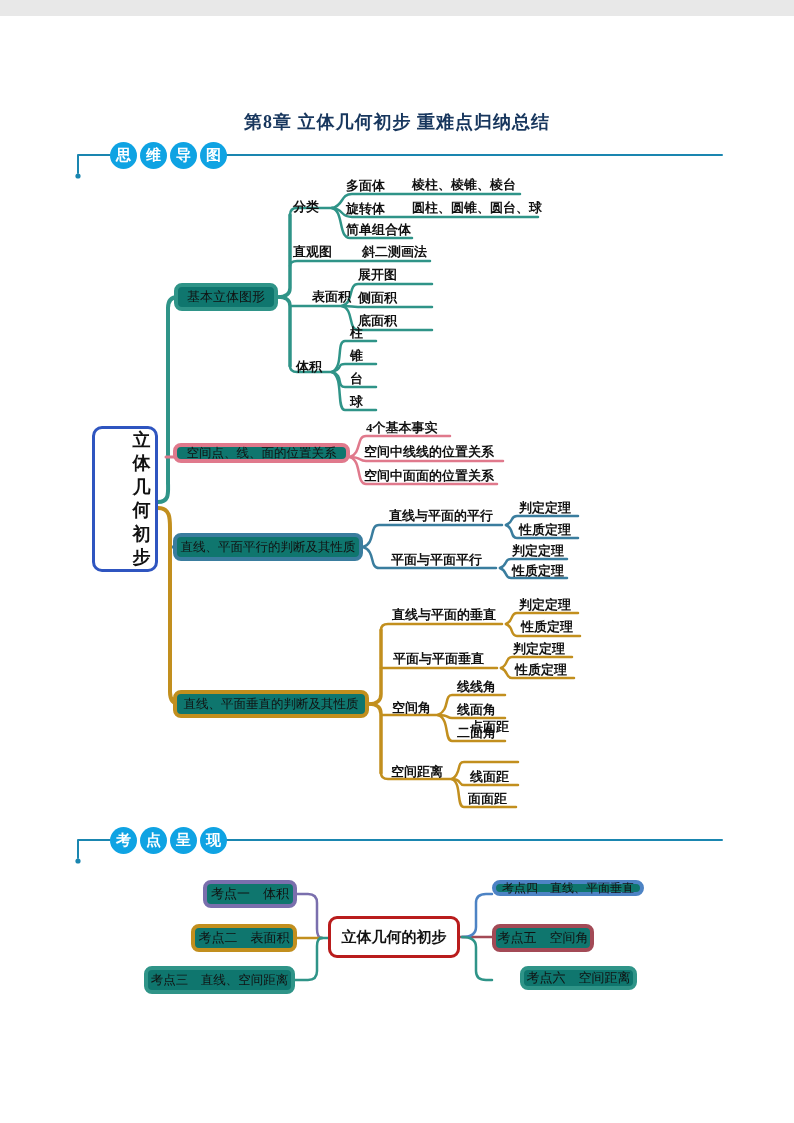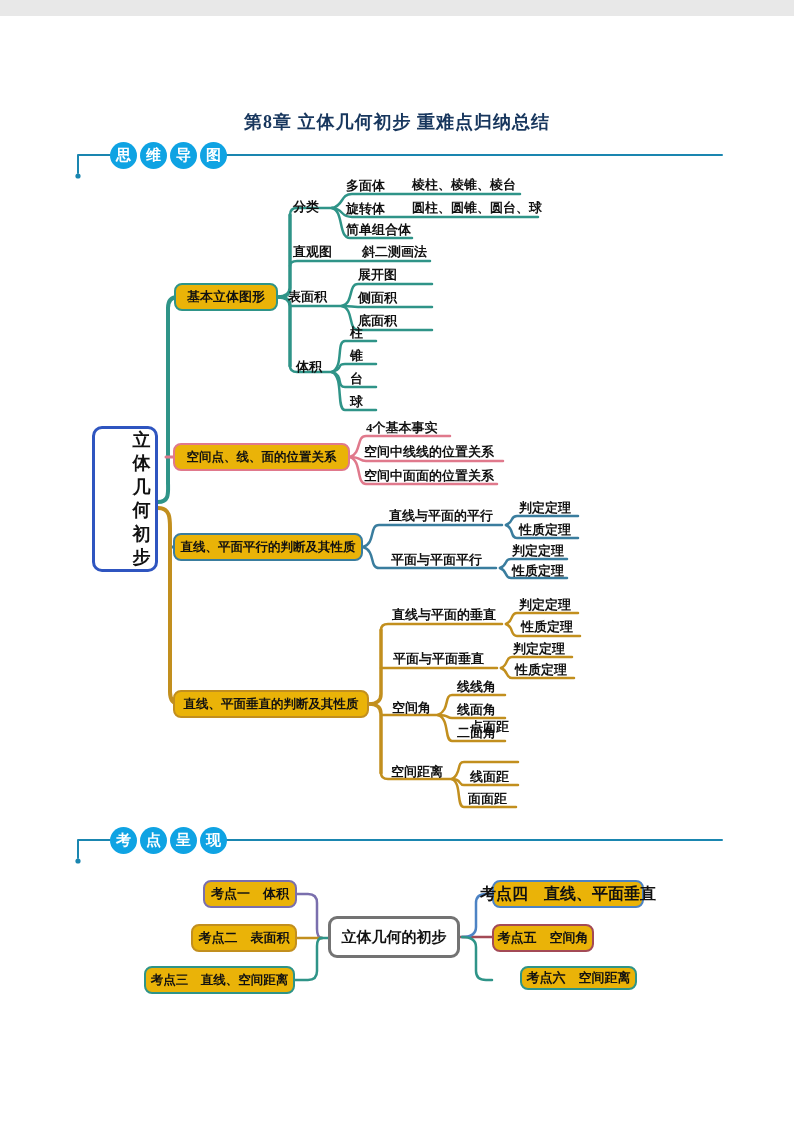--- a/index.html
+++ b/index.html
@@ -6,37 +6,37 @@
   .page{position:relative;width:794px;height:1123px;background:#ffffff;margin:16px auto;
         font-family:"Liberation Serif",serif;overflow:hidden;}
   .title{position:absolute;top:94px;left:0;width:794px;text-align:center;
          font-size:18px;font-weight:bold;color:#17365d;letter-spacing:1px;}
   svg.wires{position:absolute;left:0;top:0;}
   .hdr{position:absolute;display:flex;gap:3px;}
   .hcircle{width:27px;height:27px;border-radius:50%;background:#0fa3e3;color:#fff;
            font-size:15px;font-weight:bold;display:flex;align-items:center;justify-content:center;}
   .lbl{position:absolute;font-size:13px;font-weight:bold;color:#111;
        white-space:nowrap;line-height:14px;}
-  .box{position:absolute;background:#eab308;border:2px solid #4c1d95;border-radius:8px;
-       font-size:13px;font-weight:bold;color:#111;display:flex;align-items:center;
+  .box{position:absolute;background:#0f766e;border:4px solid #4c1d95;border-radius:8px;
+       font-size:13px;font-weight:normal;color:#111;display:flex;align-items:center;
        justify-content:center;white-space:nowrap;box-sizing:border-box;}
   .box.teal{border-color:#2f9488;}
   .box.pink{border-color:#e0798c;}
   .box.steel{border-color:#3a7d9e;}
   .box.gold{border-color:#c28f1e;}
   .box.purple{border-color:#7a6fad;}
   .box.redb{border-color:#a34a56;}
   .box.blueb{border-color:#4d83c4;}
   .root-box{position:absolute;left:92px;top:410px;width:66px;height:146px;
             border:3px solid #2f55c0;border-radius:10px;background:#fff;box-sizing:border-box;
             display:flex;align-items:center;justify-content:center;padding-left:33px;}
   .root-box span{display:block;width:20px;word-break:break-all;font-size:18px;font-weight:bold;
                  line-height:23.5px;text-align:center;color:#111;}
   .center-box{position:absolute;left:328px;top:900px;width:132px;height:42px;
-              border:3px solid #737373;border-radius:9px;background:#fff;box-sizing:border-box;
+              border:3px solid #b91c1c;border-radius:9px;background:#fff;box-sizing:border-box;
               font-size:15px;font-weight:bold;color:#111;display:flex;align-items:center;justify-content:center;}
 </style>
 </head>
 <body>
 
 <div class="page">
 
   <div class="title">第8章 立体几何初步 重难点归纳总结</div>
 
   <svg class="wires" width="794" height="1123" fill="none" stroke-linecap="round" stroke-linejoin="round">
@@ -153,33 +153,33 @@
     <div class="hcircle">
         <span>现</span>
       </div>
   </div>
 
   <div class="root-box">
     <span>立体几何初步</span>
   </div>
 
   <div class="box teal" style="left:174px;top:267px;width:104px;height:28px;">基本立体图形</div>
-  <div class="box pink" style="left:173px;top:427px;width:177px;height:28px;font-size:12.5px;">空间点、线、面的位置关系</div>
+  <div class="box pink" style="left:173px;top:427px;width:177px;height:20px;font-size:12.5px;">空间点、线、面的位置关系</div>
   <div class="box steel" style="left:173px;top:517px;width:190px;height:28px;font-size:12.5px;">直线、平面平行的判断及其性质</div>
   <div class="box gold" style="left:173px;top:674px;width:196px;height:28px;font-size:12.5px;">直线、平面垂直的判断及其性质</div>
 
   <span class="lbl" style="left:293px;top:184px;">分类</span>
   <span class="lbl" style="left:346px;top:163px;">多面体</span>
   <span class="lbl" style="left:412px;top:162px;">棱柱、棱锥、棱台</span>
   <span class="lbl" style="left:346px;top:186px;">旋转体</span>
   <span class="lbl" style="left:412px;top:185px;">圆柱、圆锥、圆台、球</span>
   <span class="lbl" style="left:346px;top:207px;">简单组合体</span>
   <span class="lbl" style="left:293px;top:229px;">直观图</span>
   <span class="lbl" style="left:362px;top:229px;">斜二测画法</span>
-  <span class="lbl" style="left:288px;top:274px;">表面积</span>
+  <span class="lbl" style="left:312px;top:274px;">表面积</span>
   <span class="lbl" style="left:358px;top:252px;">展开图</span>
   <span class="lbl" style="left:358px;top:275px;">侧面积</span>
   <span class="lbl" style="left:358px;top:298px;">底面积</span>
   <span class="lbl" style="left:296px;top:344px;">体积</span>
   <span class="lbl" style="left:350px;top:310px;">柱</span>
   <span class="lbl" style="left:350px;top:333px;">锥</span>
   <span class="lbl" style="left:350px;top:356px;">台</span>
   <span class="lbl" style="left:350px;top:379px;">球</span>
 
   <span class="lbl" style="left:366px;top:405px;">4个基本事实</span>
@@ -205,17 +205,17 @@
   <span class="lbl" style="left:457px;top:710px;">二面角</span>
   <span class="lbl" style="left:391px;top:749px;">空间距离</span>
   <span class="lbl" style="left:470px;top:704px;">点面距</span>
   <span class="lbl" style="left:470px;top:754px;">线面距</span>
   <span class="lbl" style="left:468px;top:776px;">面面距</span>
 
   <div class="center-box">立体几何的初步</div>
   <div class="box purple" style="left:203px;top:864px;width:94px;height:28px;">考点一　体积</div>
   <div class="box gold" style="left:191px;top:908px;width:106px;height:28px;">考点二　表面积</div>
   <div class="box teal" style="left:144px;top:950px;width:151px;height:28px;font-size:12.5px;">考点三　直线、空间距离</div>
-  <div class="box blueb" style="left:492px;top:864px;width:152px;height:28px;font-size:16px;">考点四　直线、平面垂直</div>
+  <div class="box blueb" style="left:492px;top:864px;width:152px;height:16px;font-size:12px;">考点四　直线、平面垂直</div>
   <div class="box redb" style="left:492px;top:908px;width:102px;height:28px;">考点五　空间角</div>
   <div class="box teal" style="left:520px;top:950px;width:117px;height:24px;">考点六　空间距离</div>
 
 </div>
 
 </body></html>

